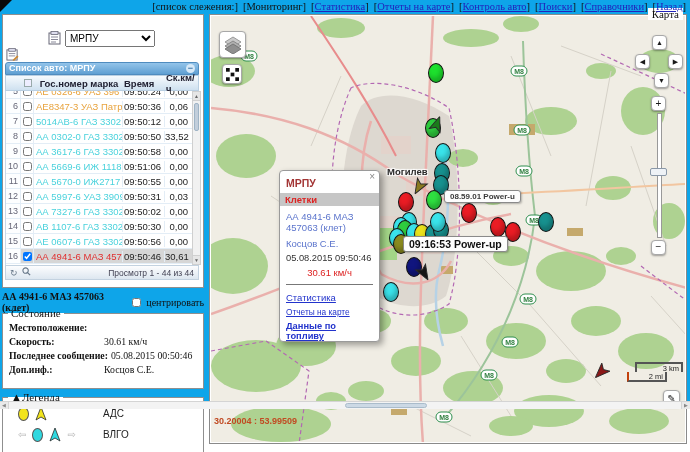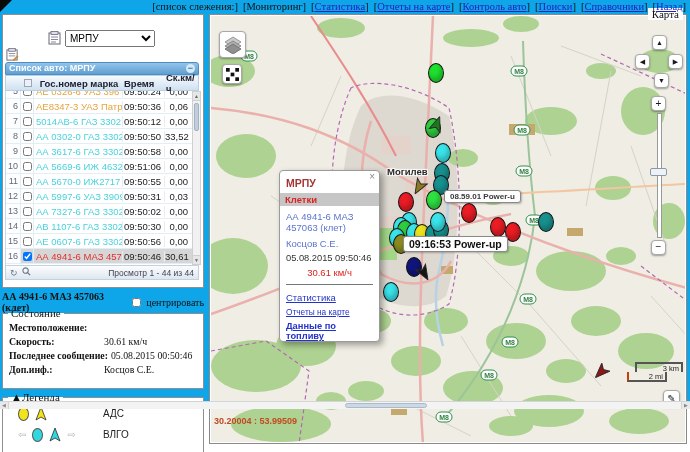--- a/index.html
+++ b/index.html
@@ -204,21 +204,21 @@
             </span>
             <span class="c-veh" style="color: rgb(74, 210, 220);">АА 3617-6 ГАЗ 3302</span>
             <span class="c-time">09:50:58</span>
             <span class="c-spd">0,00</span>
           </div>
           <div class="trow">
             <span class="c-num">10</span>
             <span class="c-cb">
               <input class="rowcb" type="checkbox" style="">
             </span>
-            <span class="c-veh" style="color: rgb(74, 210, 220);">АА 5669-6 ИЖ 4632</span>
+            <span class="c-veh" style="color: rgb(74, 210, 220);">АА 5669-6 ИЖ 1118</span>
             <span class="c-time">09:51:06</span>
             <span class="c-spd">0,00</span>
           </div>
           <div class="trow">
             <span class="c-num">11</span>
             <span class="c-cb">
               <input class="rowcb" type="checkbox" style="">
             </span>
             <span class="c-veh" style="color: rgb(74, 210, 220);">АА 5670-0 ИЖ2717</span>
             <span class="c-time">09:50:55</span>

